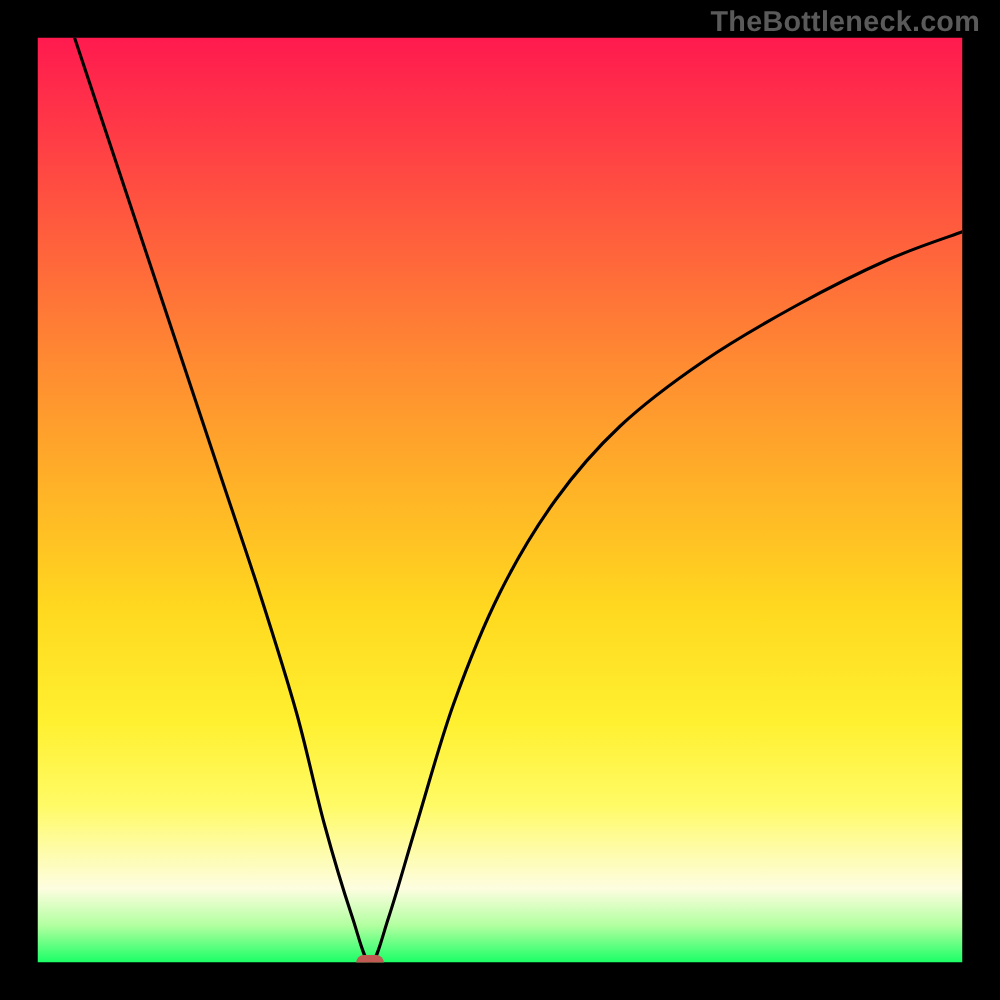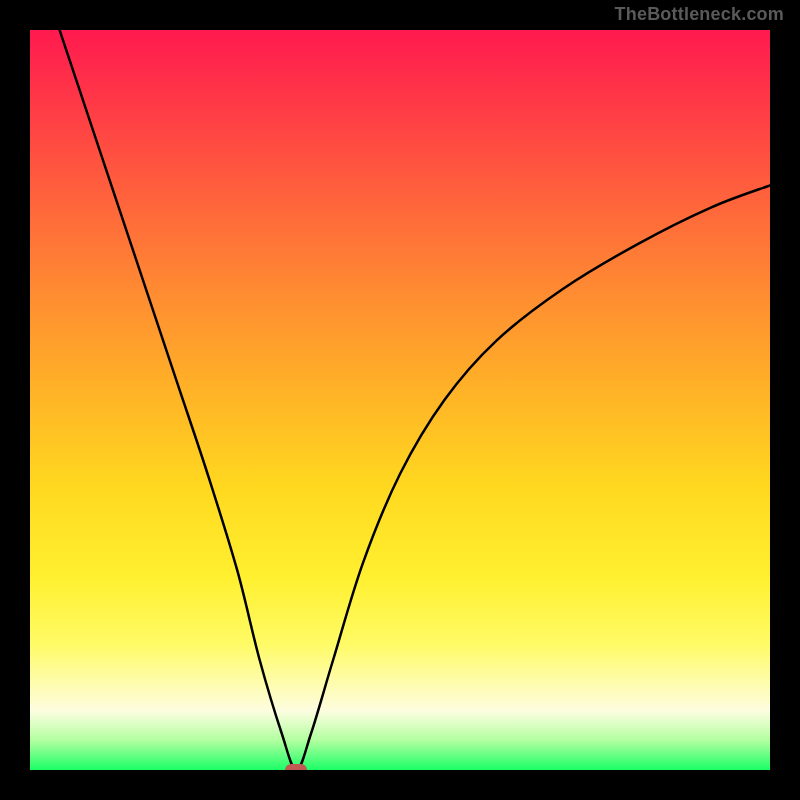--- a/index.html
+++ b/index.html
@@ -13,21 +13,21 @@
   .frame {
     position: relative;
     width: 800px;
     height: 800px;
     background: #000;
   }
   .watermark {
     position: absolute;
     top: 4px;
     right: 16px;
-    font-size: 18px;
+    font-size: 23px;
     font-weight: 600;
     color: #5a5a5a;
     letter-spacing: 0.2px;
     z-index: 10;
   }
   .plot {
     position: absolute;
     left: 30px;
     top: 30px;
     width: 740px;

